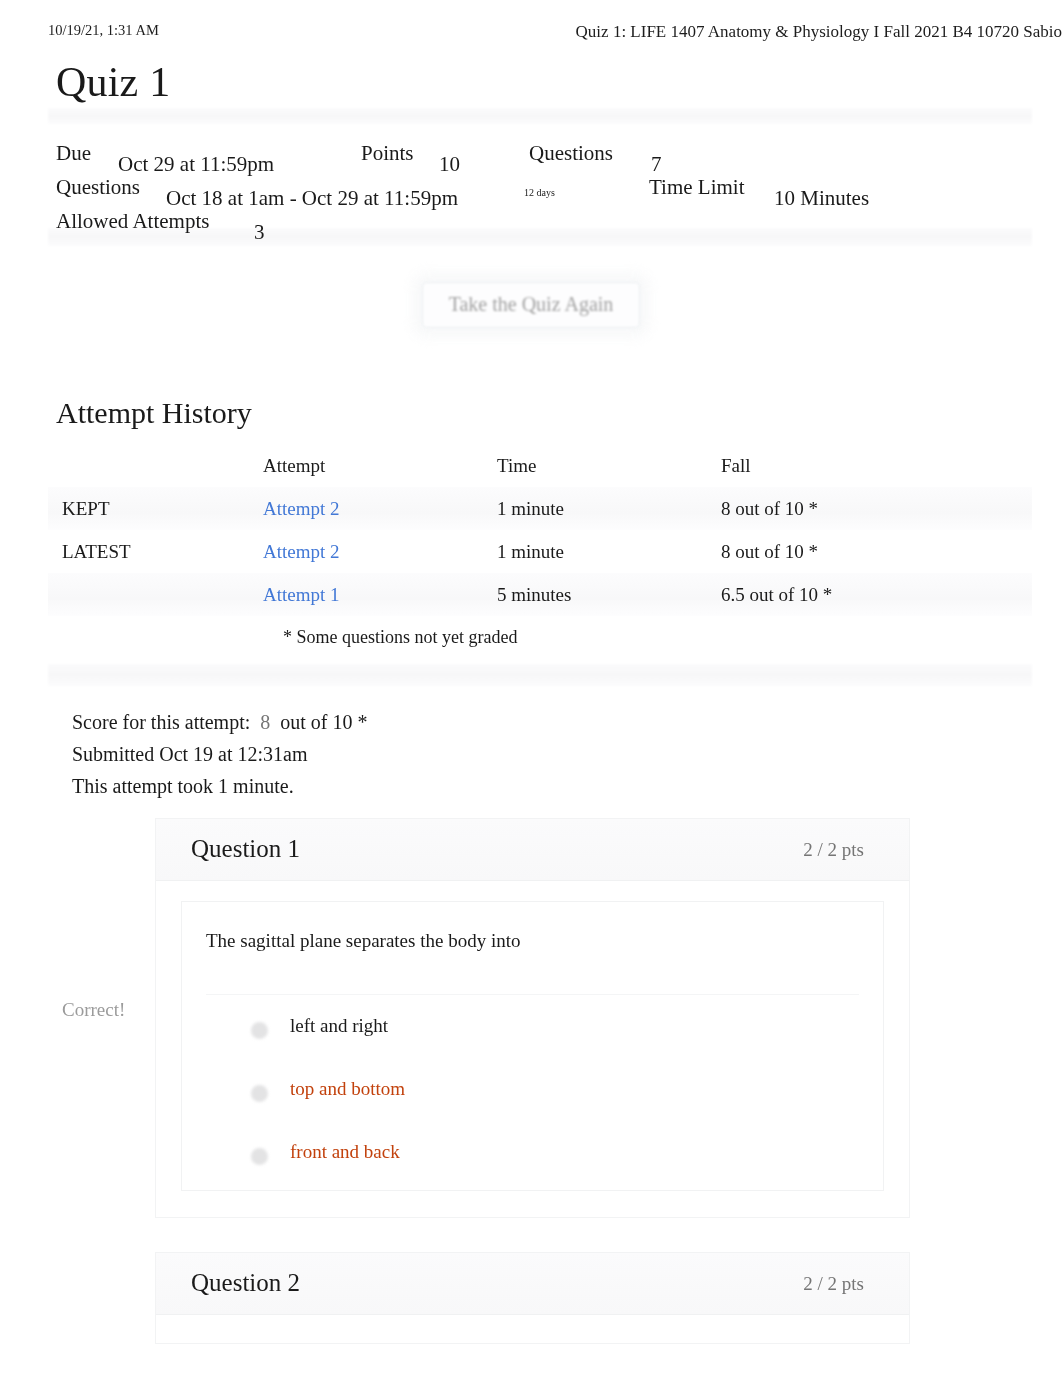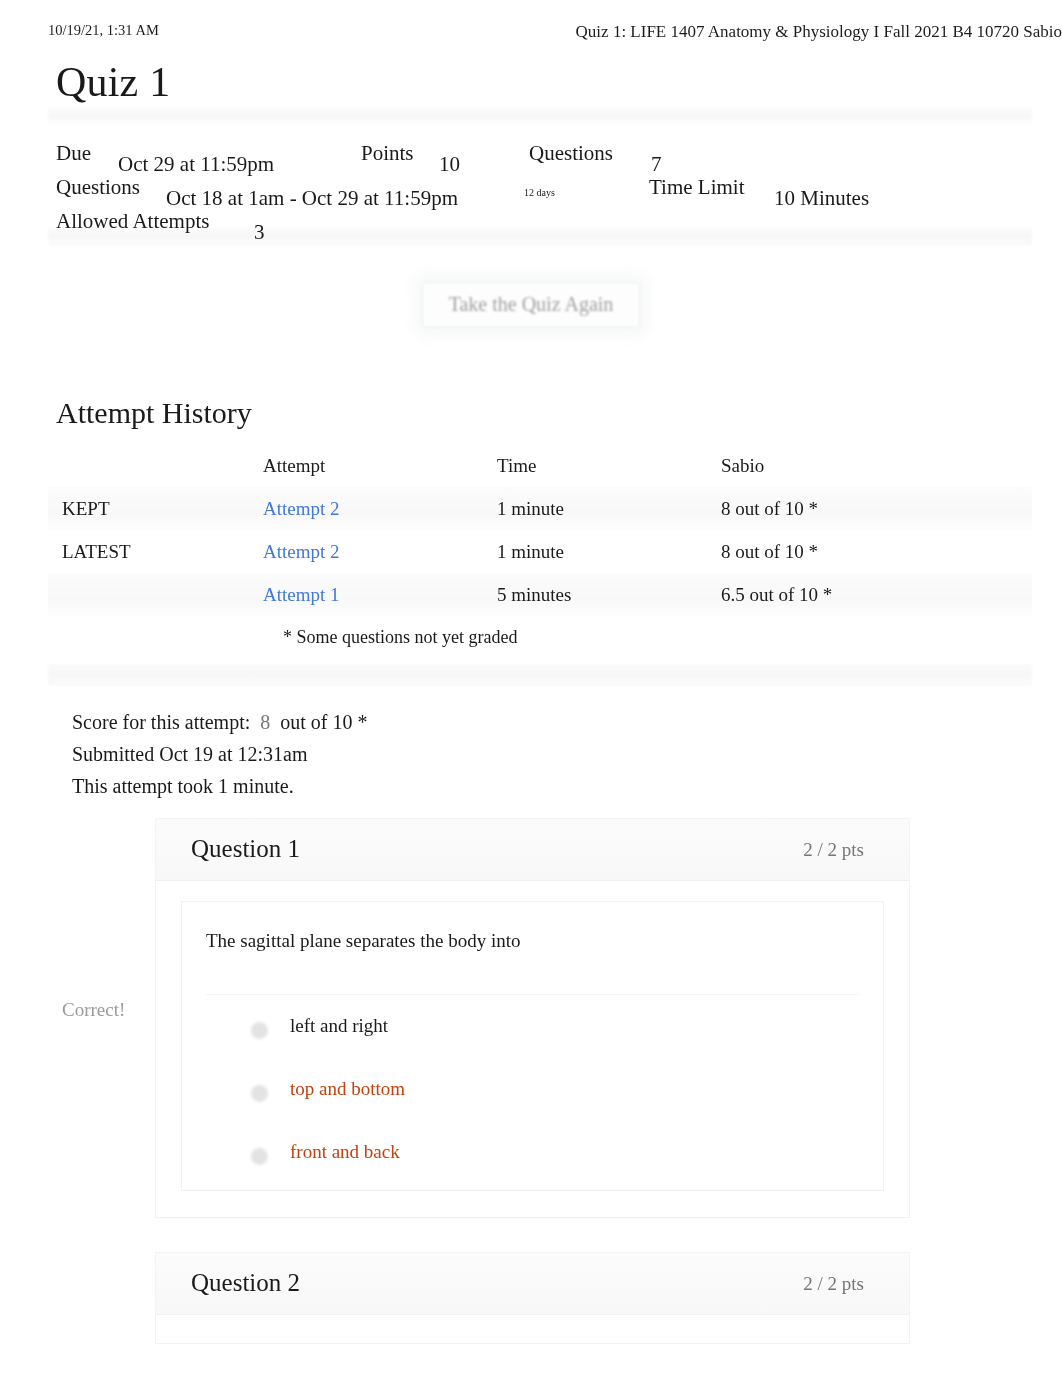--- a/index.html
+++ b/index.html
@@ -301,21 +301,21 @@
 </div>
 
 <h2 class="attempt-heading">Attempt History</h2>
 
 <table class="attempt-table">
   <thead>
     <tr>
       <th class="col-kept"></th>
       <th class="col-attempt">Attempt</th>
       <th class="col-time">Time</th>
-      <th class="col-score">Sabio</th>
+      <th class="col-score">Fall</th>
     </tr>
   </thead>
   <tbody>
     <tr>
       <td class="col-kept">KEPT</td>
       <td class="col-attempt"><a class="attempt-link" href="#">Attempt 2</a></td>
       <td class="col-time">1 minute</td>
       <td class="col-score">8 out of 10 *</td>
     </tr>
     <tr>

